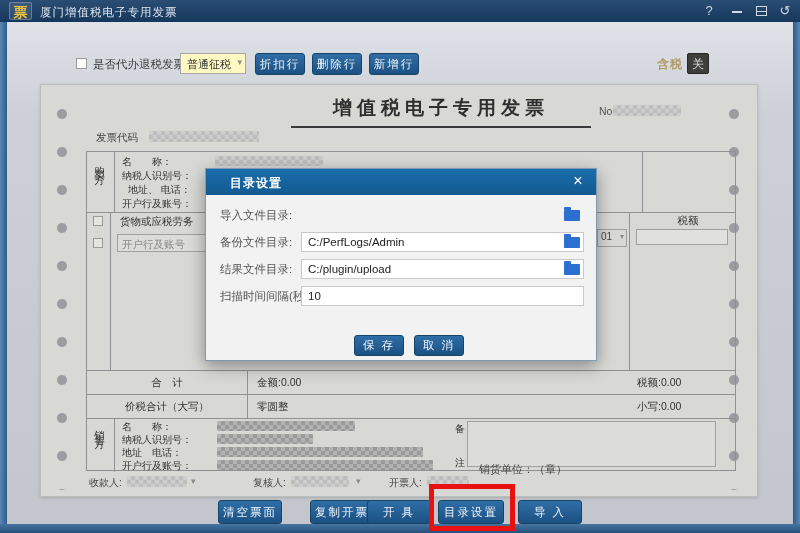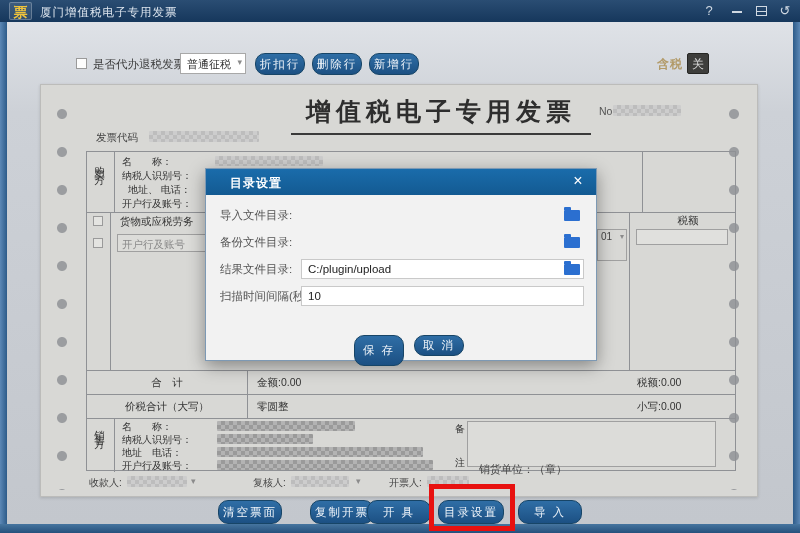--- a/index.html
+++ b/index.html
@@ -21,38 +21,38 @@
                   background:linear-gradient(#cfd8e2,#cfd8e2) center / 100% 1px no-repeat;}
   .frame-left  { position:absolute; top:22px; bottom:0; left:0;  width:7px; background:linear-gradient(90deg,#5c88b6,#2d5b89); z-index:35;}
   .frame-right { position:absolute; top:22px; bottom:0; right:0; width:7px; background:linear-gradient(270deg,#5c88b6,#2d5b89); z-index:35;}
   .frame-bottom{ position:absolute; left:0; right:0; bottom:0; height:9px; background:linear-gradient(#46759f,#25507c); z-index:35;}
   .content-bg { position:absolute; top:22px; left:7px; right:7px; bottom:9px;
                 background:linear-gradient(#dfe2e7 0%,#cdd1d7 18%,#c3c7cd 100%); }
 
   
   .checkbox { position:absolute; width:11px; height:11px; background:#fdfdfd; border:1px solid #9a9a9a; }
   .tb-label { position:absolute; font-size:11.5px; color:#3c3c3c; }
-  .dropdown { position:absolute; background:#ffffff; border:1px solid #a8a8a8; font-size:11px;
+  .dropdown { position:absolute; background:#fef9c3; border:1px solid #a8a8a8; font-size:11px;
               color:#333; padding:3px 14px 12px 6px; }
   .dropdown .arr { position:absolute; right:3px; top:3px; color:#8b8b8b; font-size:9px;}
   .btn-blue { position:absolute; background:linear-gradient(#2f6ea6,#1c5083); border:1px solid #174567;
-              border-radius:10px; color:#f0f5fa; font-size:11.5px; text-align:center; letter-spacing:2px;
+              border-radius:3px; color:#f0f5fa; font-size:11.5px; text-align:center; letter-spacing:2px;
               cursor:pointer; font-family:"Liberation Sans",sans-serif;}
   .taxincl-label { position:absolute; font-size:12px; font-weight:bold; color:#b29a68; letter-spacing:1px;}
   .taxincl-btn { position:absolute; background:#3e3e3c; border:1px solid #262624; color:#d8d8d8;
                  font-size:12px; text-align:center; border-radius:2px;}
 
   
   .paper { position:absolute; left:40px; top:84px; width:718px; height:413px;
            background:#d8d8d5; border:1px solid #bcbcba; box-shadow:0 1px 3px rgba(0,0,0,.15);}
   .dots { position:absolute; top:10px; bottom:6px; width:22px;
           background-image:radial-gradient(circle at 11px 19px, #9b9da0 0 4.5px, rgba(0,0,0,0) 5.5px);
           background-size:22px 38px; background-repeat:repeat-y;}
   .form-title { position:absolute; left:250px; top:10px; width:300px; text-align:center;
-                font-size:25px; font-weight:bold; letter-spacing:5px; color:#2e2e2e;
+                font-size:19px; font-weight:bold; letter-spacing:5px; color:#2e2e2e;
                 border-bottom:2px solid #3a3a3a; padding-bottom:5px;}
   .small-txt { position:absolute; font-size:10.5px; color:#444; white-space:nowrap;}
   .blur { background:
             repeating-conic-gradient(#bdbdbd 0% 25%, #cdcdcd 0% 50%);
           background-size:8px 8px; border-radius:1px; position:absolute;}
   .blur.dark { background:repeating-conic-gradient(#9a9a9a 0% 25%, #b3b3b3 0% 50%); background-size:8px 8px;}
 
   .inv-table { position:absolute; left:45px; top:66px; width:650px; height:320px;
                border:1px solid #8f9195; }
   .hline { position:absolute; left:0; right:0; height:1px; background:#8f9195;}
@@ -153,21 +153,21 @@
       <div class="vline" style="left:23px; top:60px; height:158px;"></div>
       <div class="checkbox" style="left:6px; top:64px; width:10px; height:10px; background:#e4e4e1;"></div>
       <div class="checkbox" style="left:6px; top:86px; width:10px; height:10px; background:#e4e4e1;"></div>
       <div class="row-label" style="left:33px; top:63px; font-size:10.5px;">货物或应税劳务</div>
       <div class="cellbox" style="left:30px; top:82px; width:162px; height:18px; background:#dcdcd9;"></div>
       <div class="row-label gray-txt" style="left:35px; top:86px; font-size:10.5px;">开户行及账号</div>
       <div class="vline" style="left:542px; top:60px; height:158px;"></div>
       <div class="vline" style="left:555px; top:0; height:60px;"></div>
       <div class="row-label" style="left:548px; top:62px; width:106px; text-align:center; font-size:10.5px;">税额</div>
       <div class="cellbox" style="left:549px; top:77px; width:92px; height:16px; background:#e0e0dd;"></div>
-      <div class="ddv" style="left:510px; top:77px; width:30px; height:32px;">
+      <div class="ddv" style="left:510px; top:77px; width:30px; height:18px;">
         <span>01</span>
         <span class="arr">▾</span>
       </div>
 
       <div class="hline" style="top:218px;"></div>
       <div class="vline" style="left:160px; top:218px; height:48px;"></div>
       <div class="row-label" style="left:0; top:224px; width:160px; text-align:center; font-size:10.5px;">合　计</div>
       <div class="row-label" style="left:170px; top:224px; font-size:10.5px;">金额:0.00</div>
       <div class="row-label" style="left:550px; top:224px; font-size:10.5px;">税额:0.00</div>
       <div class="hline" style="top:242px;"></div>
@@ -205,30 +205,31 @@
 
   <div class="dialog">
     <div class="dialog-header">
       <div class="dialog-title">目录设置</div>
       <div class="dialog-close">×</div>
     </div>
     <div class="dlg-label" style="top:39px;">导入文件目录:</div>
     <div class="folder-icon" style="top:41px;"></div>
 
     <div class="dlg-label" style="top:66px;">备份文件目录:</div>
+    <input class="dlg-input" style="top: 63px;" value="C:/PerfLogs/Admin">
     <div class="folder-icon" style="top:68px;"></div>
 
     <div class="dlg-label" style="top:93px;">结果文件目录:</div>
     <input class="dlg-input" style="top: 90px;" value="C:/plugin/upload">
     <div class="folder-icon" style="top:95px;"></div>
 
     <div class="dlg-label" style="top:120px;">扫描时间间隔(秒):</div>
     <input class="dlg-input noicon" style="top: 117px;" value="10">
 
-    <button class="btn-blue" style="left:148px; top:166px; width:50px; height:31px; position:absolute;">保 存</button>
+    <button class="btn-blue" style="left:148px; top:166px; width:50px; height:21px; position:absolute;">保 存</button>
     <button class="btn-blue" style="left:208px; top:166px; width:50px; height:21px; position:absolute;">取 消</button>
   </div>
 
   <button class="btn-blue" style="left:218px; top:500px; width:64px; height:24px;">清空票面</button>
   <button class="btn-blue" style="left:293px; top:500px; width:64px; height:24px;margin-left:17px;">复制开票</button>
   <button class="btn-blue" style="left:367px; top:500px; width:64px; height:24px;">开 具</button>
   <button class="btn-blue" style="left:438px; top:500px; width:66px; height:24px; z-index:61;">目录设置</button>
   <button class="btn-blue" style="left:518px; top:500px; width:64px; height:24px;">导 入</button>
 
   <div class="highlight-rect"></div>

